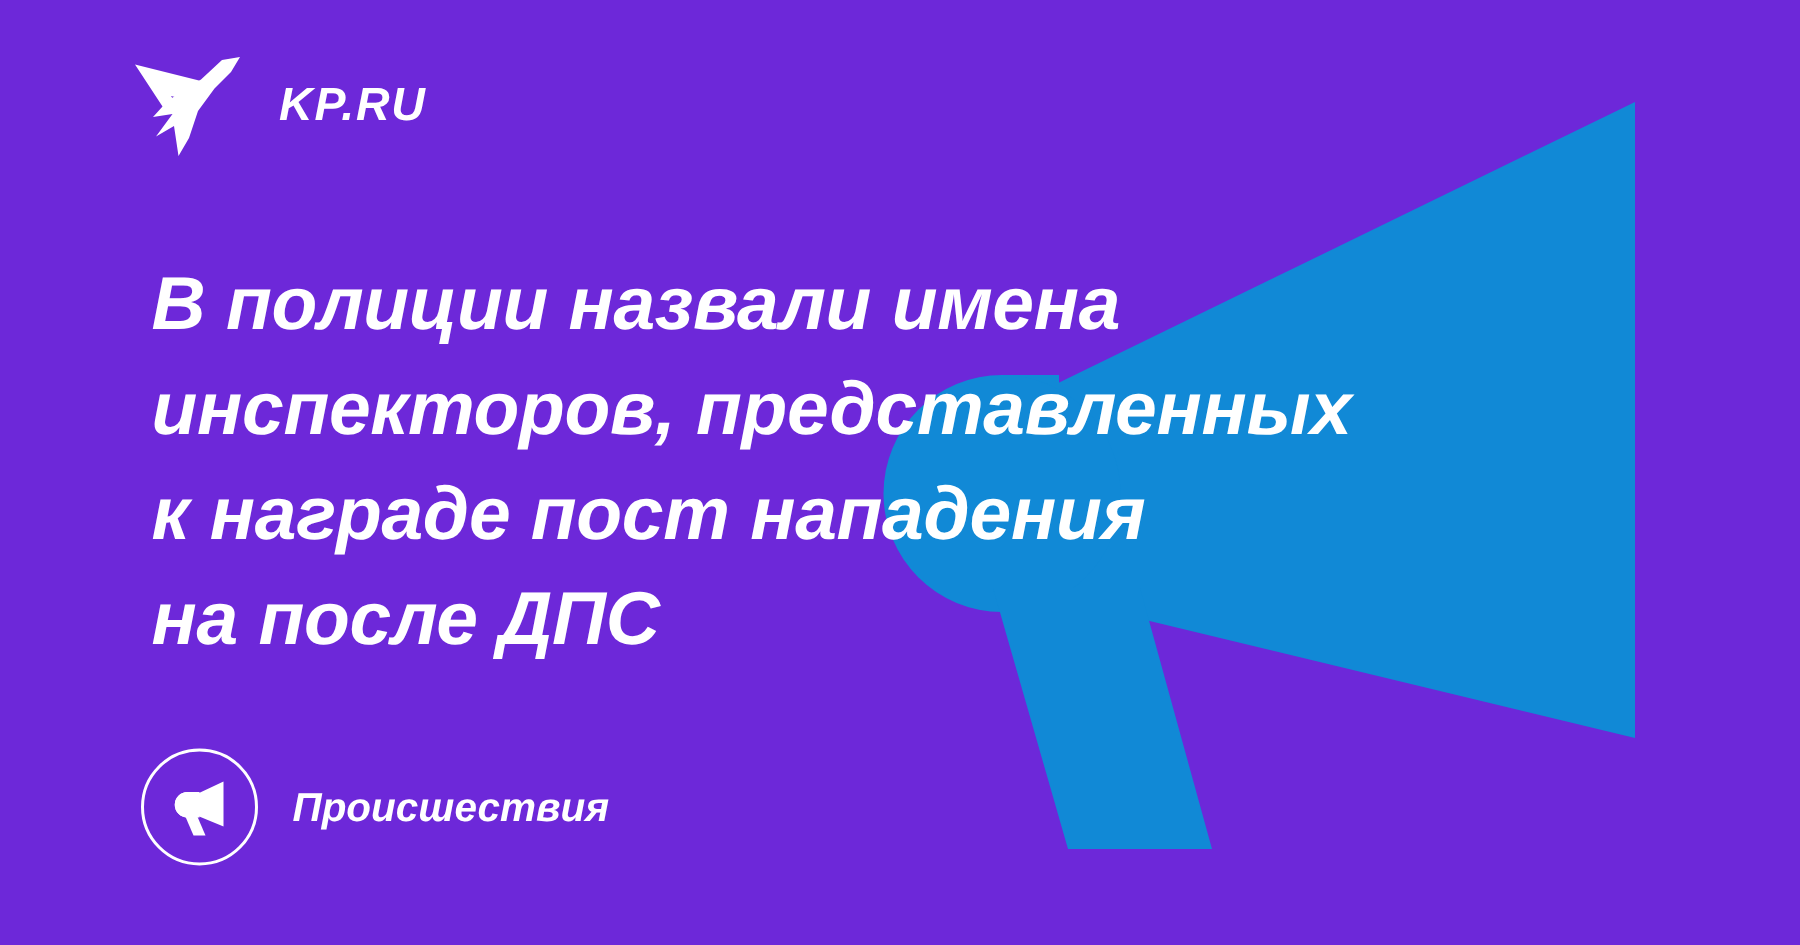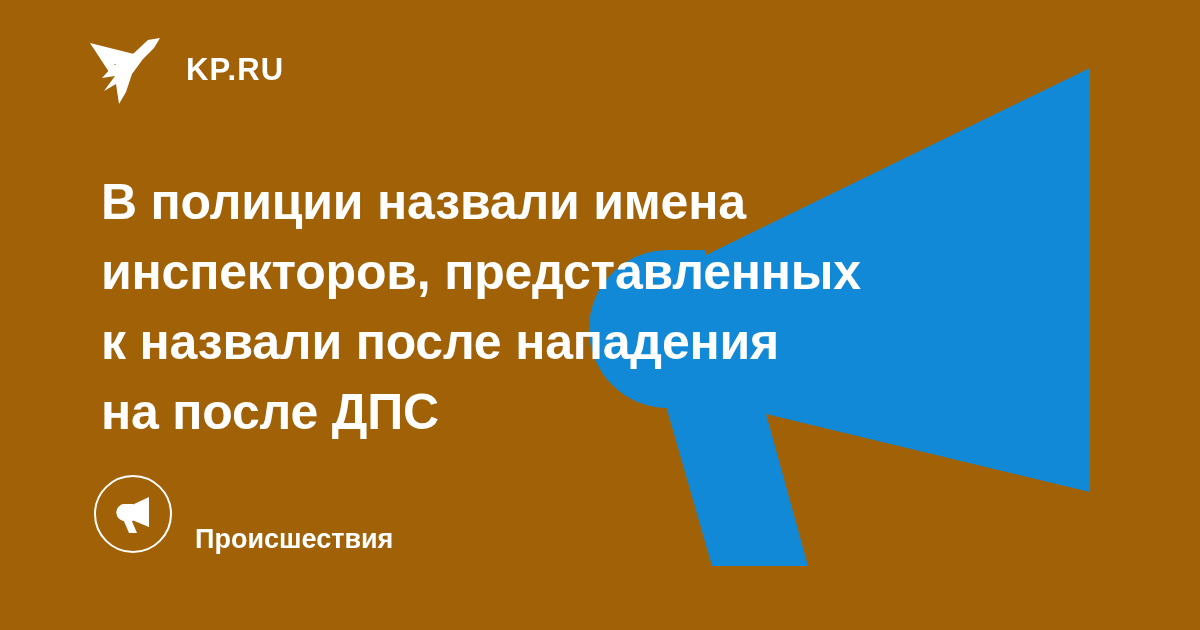--- a/index.html
+++ b/index.html
@@ -12,22 +12,23 @@
     height: 630px;
     overflow: hidden;
     font-family: "Liberation Sans", "DejaVu Sans", sans-serif;
     background: #ffffff;
   }
 
   .card {
     position: relative;
     width: 1200px;
     height: 630px;
-    background: #a16207;
+    background: #6d28d9;
     overflow: hidden;
+    font-style: italic;
   }
 
   
   .watermark {
     position: absolute;
     inset: 0;
     width: 1200px;
     height: 630px;
     pointer-events: none;
   }
@@ -73,23 +74,23 @@
   }
   .headline .hl-line {
     display: block;
     white-space: nowrap;
   }
 
   
   .category {
     position: absolute;
     left: 94px;
-    top: 475px;
+    top: 499px;
     display: flex;
-    align-items: flex-end;
+    align-items: center;
     gap: 23px;
     height: 78px;
   }
   .category-badge {
     width: 78px;
     height: 78px;
     border-radius: 50%;
     border: 2px solid #ffffff;
     box-sizing: border-box;
     display: flex;
@@ -137,21 +138,21 @@
 
         <path d="M46 19 L60 6 L72 4 L66 14 L55 25 L44 40 L38 58 L31 70 L28 50 L16 57 L27 42 L14 44 L24 33 Z"></path>
       </g>
     </svg>
     <span class="brand-name">KP.RU</span>
   </div>
 
   <h1 class="headline">
     <span class="hl-line">В полиции назвали имена</span>
     <span class="hl-line">инспекторов, представленных</span>
-    <span class="hl-line">к назвали после нападения</span>
+    <span class="hl-line">к награде пост нападения</span>
     <span class="hl-line">на после ДПС</span>
   </h1>
 
   <div class="category">
     <span class="category-badge">
       <svg width="44" height="40" viewBox="0 0 44 40" aria-hidden="true">
         <g fill="#ffffff">
 
           <path d="M38 3 L38 33 L21 26 L21 11 Z"></path>
 

